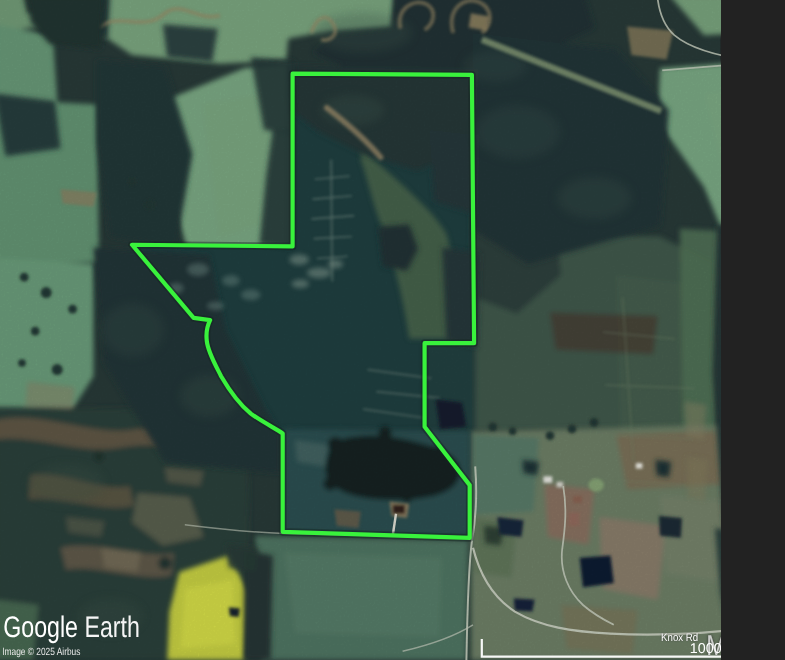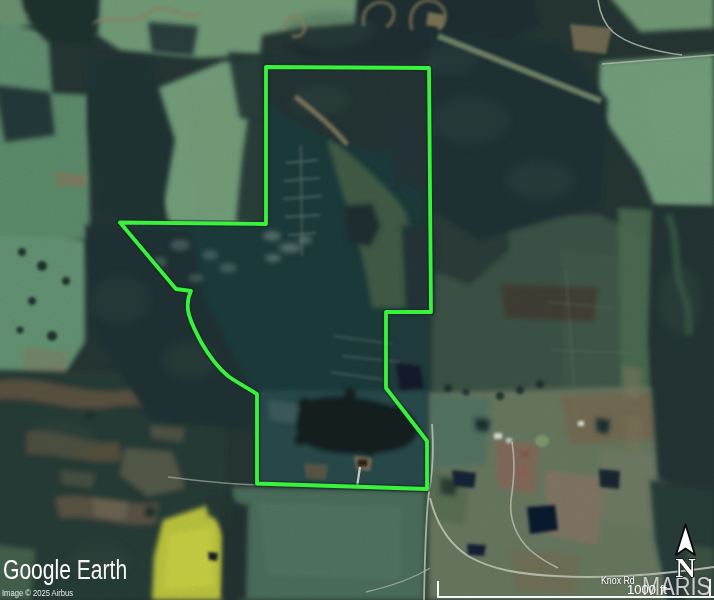--- a/index.html
+++ b/index.html
@@ -1,16 +1,16 @@
 <!DOCTYPE html>
 <html><head>
 <meta charset="utf-8">
 <style>
 html,body{margin:0;padding:0;background:#222;}
-#wrap{position:relative;width:714px;height:600px;overflow:hidden;font-family:"Liberation Sans",sans-serif;}
+#wrap{position:relative;width:655px;height:600px;overflow:hidden;font-family:"Liberation Sans",sans-serif;}
 #wrap svg{position:absolute;left:0;top:0;}
 .ovl{position:absolute;color:#fff;}
 </style>
 </head>
 <body>
 <div id="wrap">
 
 <svg width="714" height="600" viewBox="0 0 714 600">
 <defs>
 <filter id="b2" x="-30%" y="-30%" width="160%" height="160%">

